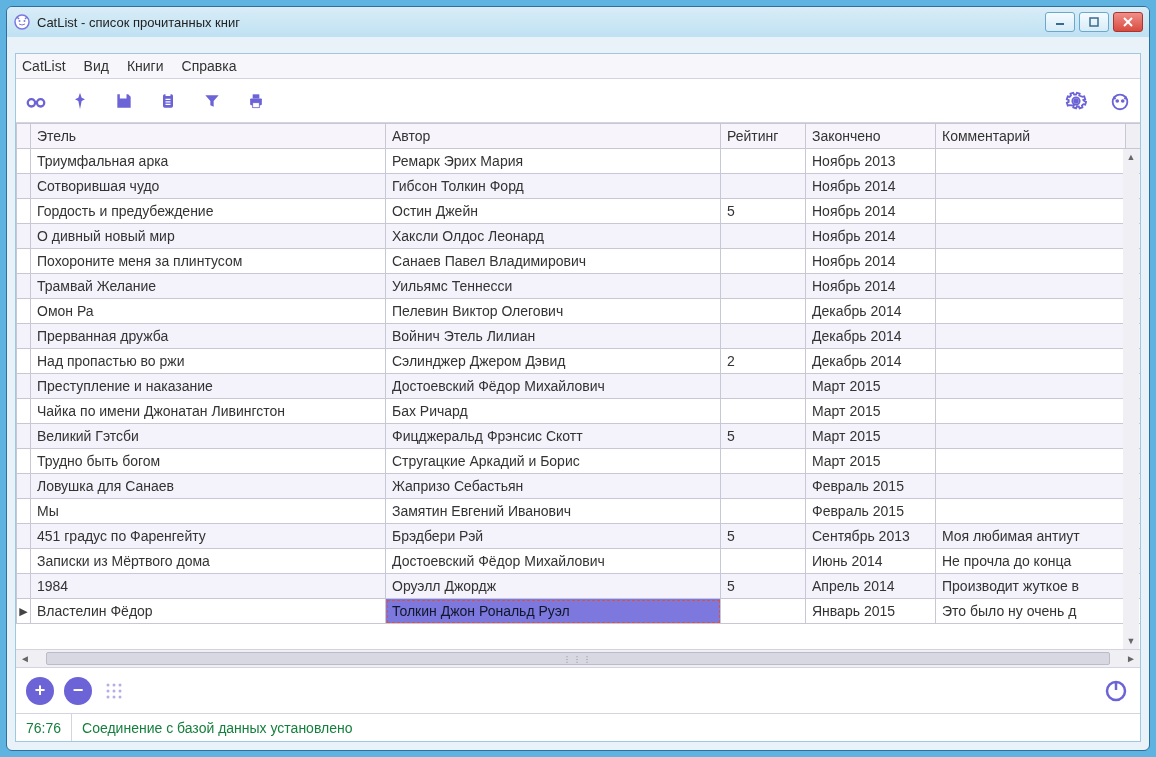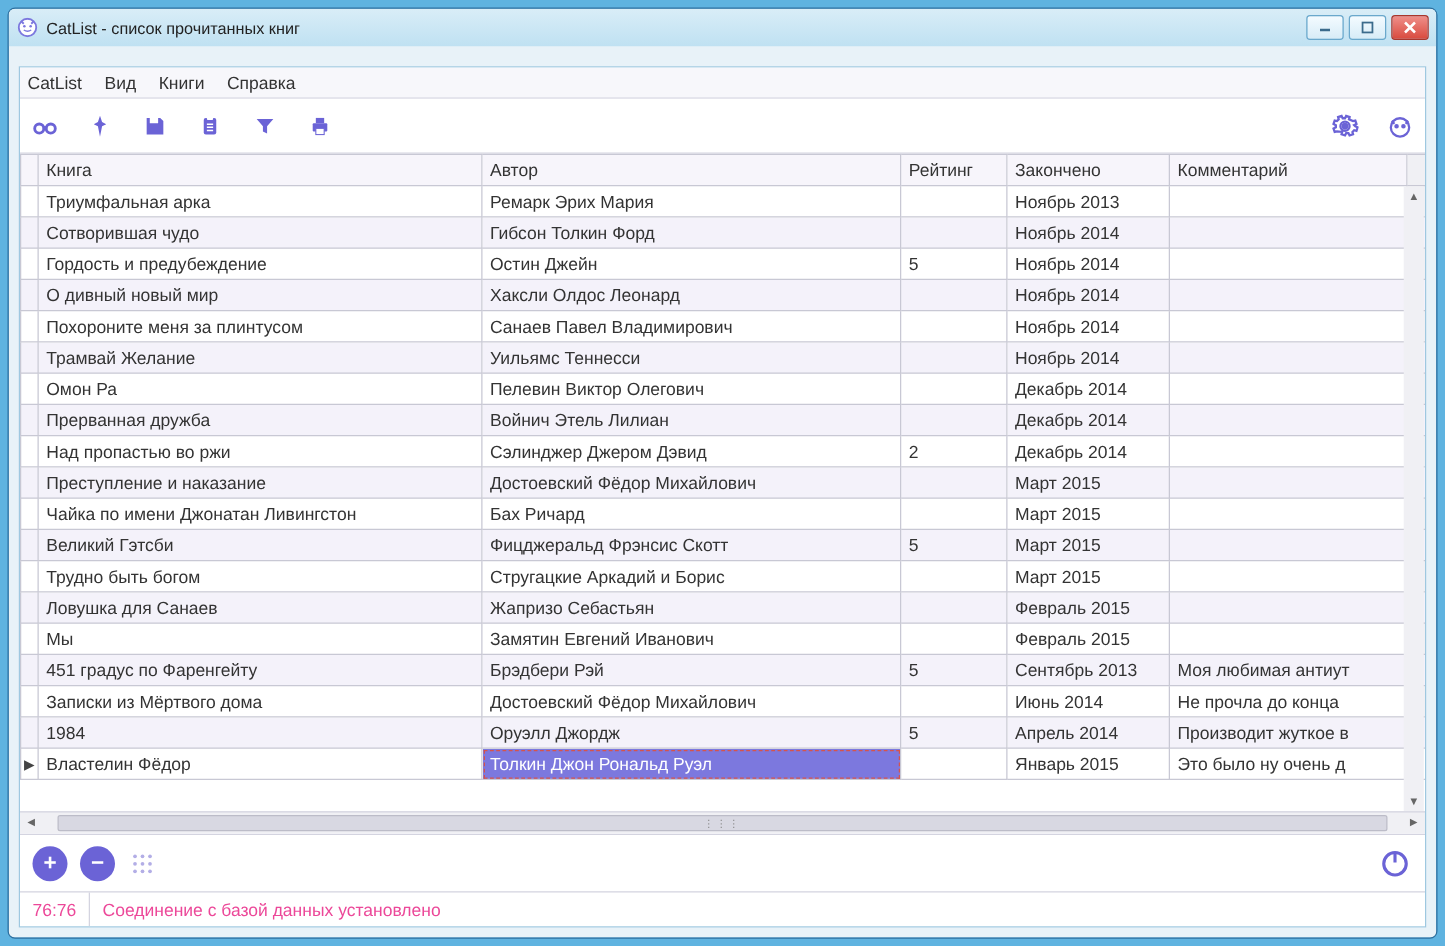--- a/index.html
+++ b/index.html
@@ -111,21 +111,21 @@
     height: 25px;
   }
   th {
     background: #f7f5fb;
     font-weight: 400;
   }
   tr.alt td { background: #f4f2fa; }
   tr.sel td { background: #fff; }
   tr.sel td.sel-cell {
     background: #7c78de;
-    color: #ffffff;
+    color: #0f172a;
     outline: 1px dashed #d7534a;
     outline-offset: -2px;
   }
   .col-indicator { width: 14px; padding: 0; text-align: center; font-size: 11px; color: #444; }
   .col-book { width: 355px; }
   .col-author { width: 335px; }
   .col-rating { width: 85px; }
   .col-finished { width: 130px; }
   .col-comment { width: 190px; margin-left: 28px; }
   .col-scroll { width: 18px; background: #f0f0f4; }
@@ -184,21 +184,21 @@
     color: #6b63d6;
   }
 
   .statusbar {
     height: 28px;
     background: #fff;
     border-top: 1px solid #d4d4e0;
     display: flex;
     align-items: center;
     font-size: 14px;
-    color: #ec4899;
+    color: #15803d;
   }
   .statusbar .cell {
     padding: 0 10px;
     border-right: 1px solid #d4d4e0;
     height: 100%;
     display: flex; align-items: center;
   }
 
   .vscroll {
     position: absolute;
@@ -315,21 +315,21 @@
           </svg>
       </span>
     </div>
 
     <div class="grid-wrap">
       <div class="grid-body">
         <table>
           <thead>
             <tr>
               <th class="col-indicator"></th>
-              <th class="col-book">Книга</th>
+              <th class="col-book">Этель</th>
               <th class="col-author">Автор</th>
               <th class="col-rating">Рейтинг</th>
               <th class="col-finished">Закончено</th>
               <th class="col-comment">Комментарий</th>
               <th class="col-scroll"></th>
             </tr>
           </thead>
           <tbody id="tbody">
               <tr>
                 <td class="col-indicator"></td>

